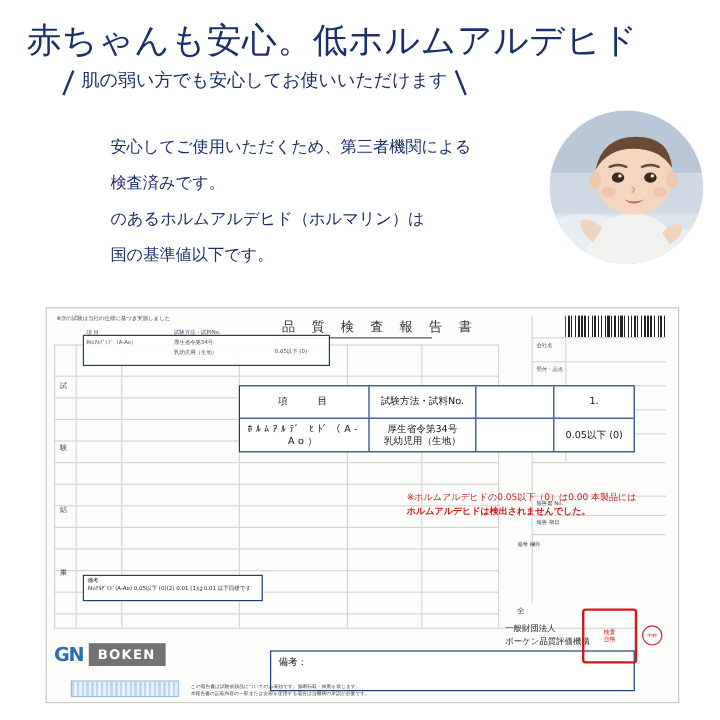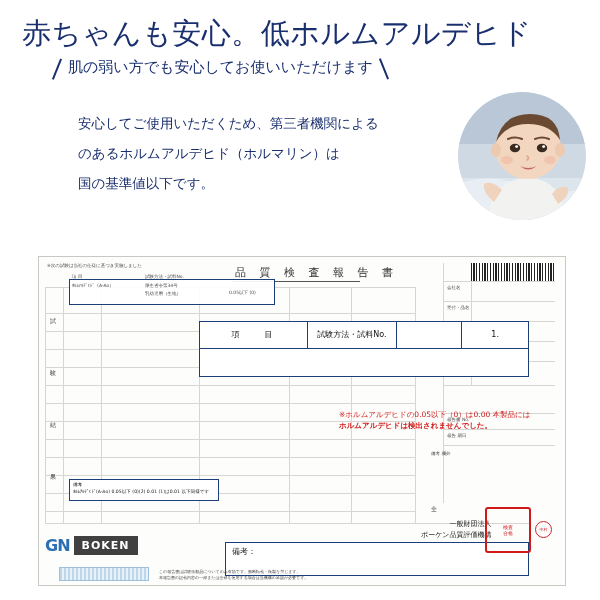--- a/index.html
+++ b/index.html
@@ -71,21 +71,21 @@
     position: absolute;
     left: 8px; top: 0;
     width: 1.5px; height: 22px;
     background: #1a2f6e;
     transform: rotate(-22deg);
   }
 
   
   .body-copy {
     position: absolute;
-    left: 78px;
+    left: 92px;
     top: 108px;
     color: #1a2f6e;
     font-size: 13.5px;
     line-height: 30px;
     font-family: "DejaVu Sans", sans-serif;
   }
   .body-copy .line { white-space: nowrap; }
   .underline-red {
     border-bottom: 1.5px solid #d14a4a;
     padding-bottom: 1px;
@@ -262,21 +262,21 @@
   }
   .boken-gn {
     font-size: 16px;
     color: #2b6fb5;
     font-weight: bold;
     font-family: "DejaVu Sans", sans-serif;
     letter-spacing: -1px;
   }
   .boken-box {
     margin-left: 4px;
-    background: #404040;
+    background: #737373;
     color: #fff;
     font-size: 11px;
     font-weight: bold;
     padding: 3px 8px;
     letter-spacing: 1px;
     font-family: "DejaVu Sans", sans-serif;
   }
   .boken-hatch {
     position: absolute;
     left: 20px;
@@ -330,21 +330,20 @@
     font-family: "DejaVu Sans", sans-serif;
   }
   .org-name {
     position: absolute;
     left: 382px;
     top: 262px;
     font-size: 7px;
     color: #222;
     line-height: 1.5;
     font-family: "DejaVu Sans", sans-serif;
-    text-align: right;
   }
   .stamp-small {
     position: absolute;
     width: 15px;
     height: 15px;
     border: 1px solid #c23;
     border-radius: 50%;
     color: #c23;
     font-size: 4px;
     display: flex;
@@ -361,20 +360,21 @@
   <div class="headline">赤ちゃんも安心。低ホルムアルデヒド</div>
 
   <div class="subheadline-wrap">
     <span class="slash-left"></span>
     <span>肌の弱い方でも安心してお使いいただけます</span>
     <span class="slash-right"></span>
   </div>
 
   <div class="body-copy">
     <div class="line"><span>安心してご使用いただくため、第三者機関による</span></div>
+    <div class="line"><span>検査済みです。</span></div>
     <div class="line"><span>のあるホルムアルデヒド（ホルマリン）は</span></div>
     <div class="line"><span>国の基準値以下です。</span></div>
   </div>
 
   <div class="baby-photo">
     <svg width="128" height="128" viewBox="0 0 128 128">
       <defs>
         <clipPath id="circ">
             <circle cx="64" cy="64" r="64"></circle>
           </clipPath>
@@ -482,20 +482,28 @@
     <div class="tiny" style="left:33px; top:17px;">項 目</div>
     <div class="tiny" style="left:106px; top:17px;">試験方法・試料No.</div>
 
     <div class="zoom-table">
       <div class="zt-row first">
         <div class="zt-cell zt-c1">項　　目</div>
         <div class="zt-cell zt-c2">試験方法・試料No.</div>
         <div class="zt-cell zt-c3"></div>
         <div class="zt-cell zt-c4">1.</div>
       </div>
+      <div class="zt-row">
+        <div class="zt-cell zt-c1">ﾎﾙﾑｱﾙﾃﾞ ﾋﾄﾞ（A-Ao）</div>
+        <div class="zt-cell zt-c2">
+          <span>厚生省令第34号<br>乳幼児用（生地）</span>
+        </div>
+        <div class="zt-cell zt-c3"></div>
+        <div class="zt-cell zt-c4 zt-val">0.05以下 (0)</div>
+      </div>
     </div>
 
     <div class="red-note">
       <div class="n1">※ホルムアルデヒドの0.05以下（0）は0.00 本製品には</div>
       <div class="n2">ホルムアルデヒドは検出されませんでした。</div>
     </div>
 
     <div class="small-callout" style="left:30px; top:222px; width:150px; height:22px;">
       <span>備考</span>
       <div>ﾎﾙﾑｱﾙﾃﾞﾋﾄﾞ(A-Ao) 0.05以下 (0)(2) 0.01 (1)は0.01 以下同様です</div>

